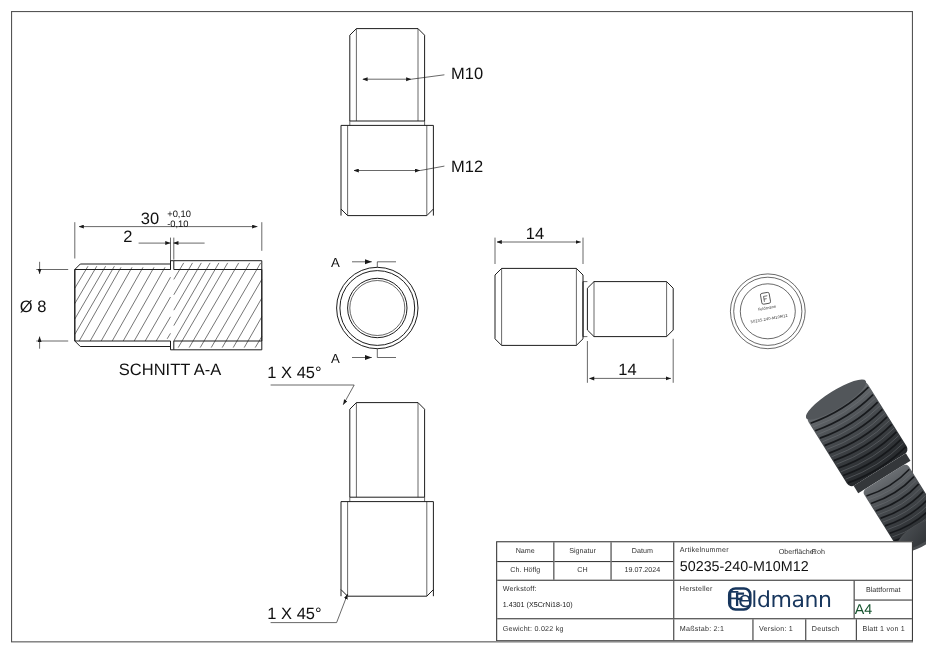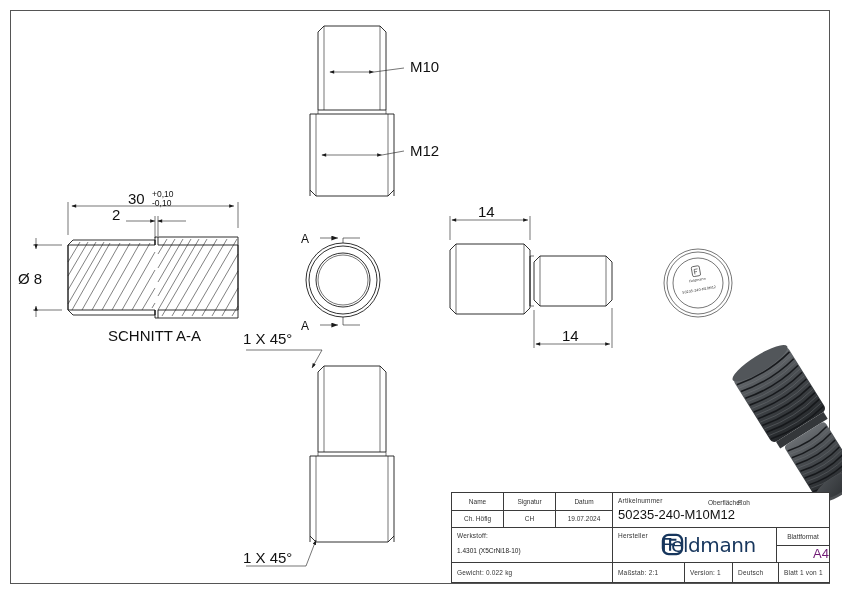--- a/index.html
+++ b/index.html
@@ -19,21 +19,21 @@
   .r1{height:34px;}
   .r2{height:35px;border-top:1px solid #3b3b3b;}
   .r3{height:20px;border-top:1px solid #3b3b3b;}
   .cell{box-sizing:border-box;position:relative;}
   .bdr-r{border-right:1px solid #3b3b3b;}
   .lbl{font-size:6.5px;color:#333;position:absolute;left:5px;top:4px;letter-spacing:.2px;}
   .lbl-c{font-size:6.5px;color:#333;position:absolute;width:100%;text-align:center;top:5px;}
   .big{font-size:13px;color:#111;position:absolute;left:5px;top:14px;}
   .mat{font-size:6.5px;color:#222;position:absolute;left:5px;top:19px;}
   .sub{font-size:6.5px;color:#333;position:absolute;top:6px;}
-  .a4{font-size:13px;color:#701a75;position:absolute;width:100%;text-align:right;top:16px;}
+  .a4{font-size:13px;color:#14532d;position:absolute;width:100%;text-align:left;top:16px;}
   .logo{position:absolute;left:48px;top:5px;display:flex;align-items:center;gap:6px;}
   .logo-mark{width:23px;height:23px;}
   .logo-txt{font-size:20px;color:#17365d;letter-spacing:-0.4px;font-family:"DejaVu Sans",sans-serif;}
   .splitline{border-top:1px solid #3b3b3b;}
   .half{height:17px;box-sizing:border-box;}
 </style>
 </head>
 <body>
 
 <div id="sheet">

